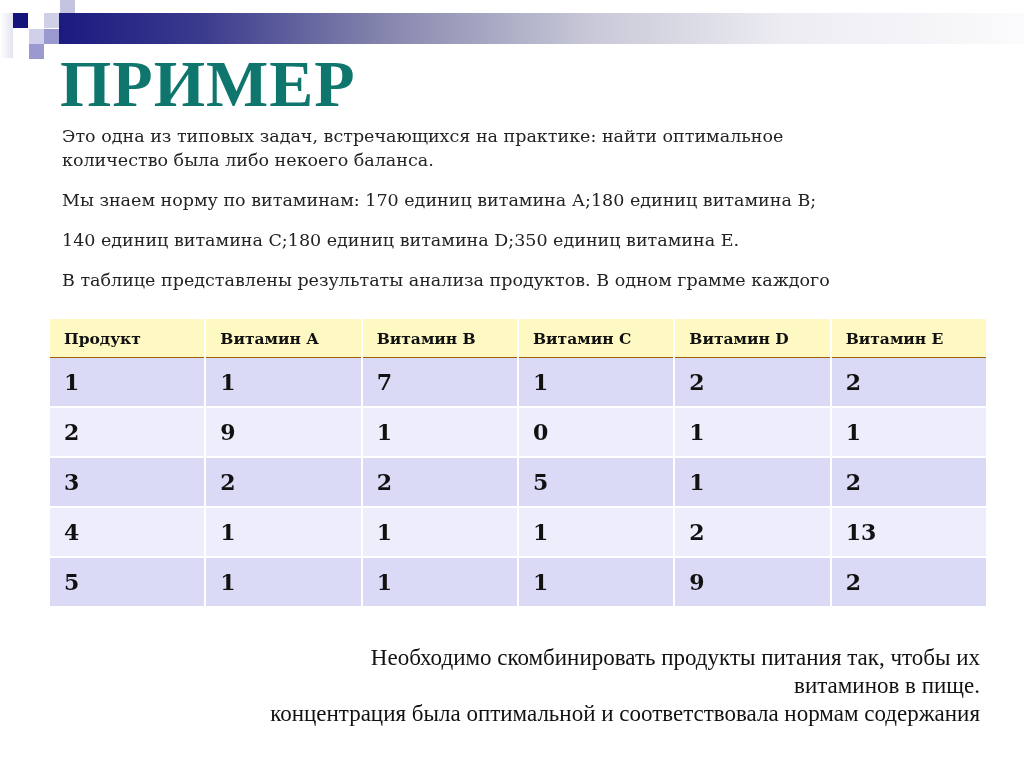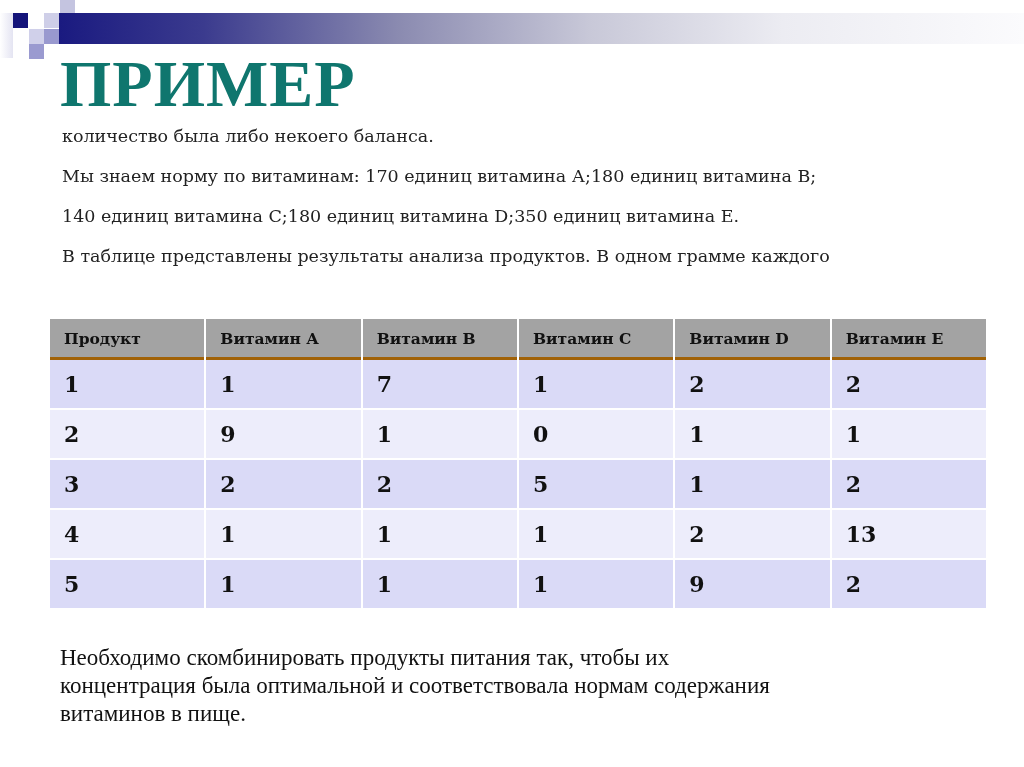--- a/index.html
+++ b/index.html
@@ -7,44 +7,45 @@
   .deco { position:absolute; }
   .sq { position:absolute; width:15px; height:15px; }
   .bar { position:absolute; left:59px; top:13px; width:965px; height:31px;
          background:linear-gradient(to right, #1a1a80 0%, #3b3b8e 15%, #8a8ab0 35%, #c8c8d8 55%, #ececf2 75%, #fbfbfd 100%); }
   .title { position:absolute; left:60px; top:48px; margin:0; font-family:"Liberation Serif", serif; font-weight:bold; font-size:66px; color:#0f766e; letter-spacing:1px; line-height:72px; }
   .intro { position:absolute; left:62px; top:124px; width:930px; font-family:"DejaVu Serif", serif; font-size:17.5px; color:#222; }
   .intro p { margin:0; line-height:24px; }
   .intro p.sp { margin-top:16px; }
   table { position:absolute; left:50px; top:319px; border-collapse:separate; border-spacing:2px 0; width:940px; table-layout:fixed; margin-left:-2px; }
   td, th { font-family:"DejaVu Serif", serif; font-weight:bold; text-align:left; padding:0 0 0 14px; color:#111; }
-  th { height:38px; background:#a3a3a3; font-size:15.5px; border-bottom:3px solid #a16207; }
+  th { height:38px; background:#fef9c3; font-size:15.5px; border-bottom:1px solid #a16207; }
   td { font-size:22px; height:48px; border-bottom:2px solid #fff; }
   tr.odd td { background:#dadaf7; }
   tr.even td { background:#ededfb; }
-  .conclusion { position:absolute; left:60px; top:644px; width:920px; text-align:left; font-family:"Liberation Serif", serif; font-size:23px; line-height:28px; color:#111; margin:0; }
+  .conclusion { position:absolute; left:60px; top:644px; width:920px; text-align:right; font-family:"Liberation Serif", serif; font-size:23px; line-height:28px; color:#111; margin:0; }
 </style>
 </head>
 <body>
 
 <div class="deco">
   <div class="sq" style="left:13px;top:13px;background:#14147a;"></div>
   <div class="sq" style="left:60px;top:0px;background:#c4c4e0;"></div>
   <div class="sq" style="left:44px;top:13px;background:#cfcfe8;"></div>
   <div class="sq" style="left:59px;top:13px;background:#9a9ad0;"></div>
   <div class="sq" style="left:0px;top:13px;width:13px;height:45px;background:linear-gradient(to right,#ffffff,#e4e4f2);"></div>
   <div class="sq" style="left:29px;top:29px;background:#d0d0ea;"></div>
   <div class="sq" style="left:44px;top:29px;background:#9999cf;"></div>
   <div class="sq" style="left:29px;top:44px;background:#9a9ad0;"></div>
 </div>
 <div class="bar"></div>
 
 <h1 class="title">ПРИМЕР</h1>
 
 <div class="intro">
+  <p>Это одна из типовых задач, встречающихся на практике: найти оптимальное</p>
   <p>количество была либо некоего баланса.</p>
   <p class="sp">Мы знаем норму по витаминам: 170 единиц витамина А;180 единиц витамина В;</p>
   <p class="sp">140 единиц витамина С;180 единиц витамина D;350 единиц витамина Е.</p>
   <p class="sp">В таблице представлены результаты анализа продуктов. В одном грамме каждого</p>
 </div>
 
 <table>
   <thead>
     <tr>
       <th>Продукт</th>
@@ -94,15 +95,15 @@
       <td>1</td>
       <td>1</td>
       <td>9</td>
       <td>2</td>
     </tr>
   </tbody>
 </table>
 
 <div class="conclusion">
   <div>Необходимо скомбинировать продукты питания так, чтобы их</div>
+  <div>витаминов в пище.</div>
   <div>концентрация была оптимальной и соответствовала нормам содержания</div>
-  <div>витаминов в пище.</div>
 </div>
 
 </body></html>

